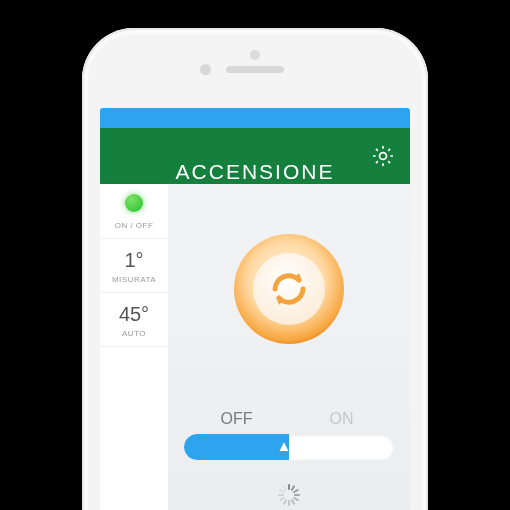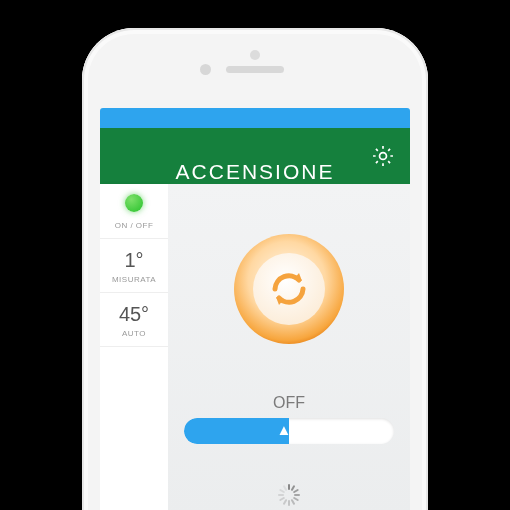--- a/index.html
+++ b/index.html
@@ -137,21 +137,21 @@
     cursor: pointer;
   }
   .power-inner {
     width: 72px; height: 72px;
     border-radius: 50%;
     background: radial-gradient(circle at 45% 38%, #ffffff, #fbe7cd);
     display: flex; align-items: center; justify-content: center;
   }
   .slider-area {
     position: absolute;
-    top: 210px; left: 16px; right: 16px;
+    top: 226px; left: 16px; right: 16px;
   }
   .slider-labels {
     display: flex;
     font-size: 16px;
     font-weight: 400;
     color: #c8c8c8;
     margin-bottom: 6px;
   }
   .slider-labels .lab {
     flex: 1;
@@ -251,20 +251,21 @@
               </g>
               <path d="M33 7l3 8-8-2z" fill="#f5a33e"></path>
               <path d="M13 39l-3-8 8 2z" fill="#f5a33e"></path>
             </svg>
           </div>
         </div>
 
         <div class="slider-area">
           <div class="slider-labels">
             <div class="lab active">OFF</div>
+            <div class="lab">ON</div>
           </div>
           <div class="slider-track">
             <div class="slider-fill"></div>
             <div class="slider-thumb">▲</div>
           </div>
         </div>
 
         <div class="spinner">
           <span style="transform:translate(-50%,-11px) rotate(0deg);opacity:1"></span>
           <span style="transform:translate(-50%,-11px) rotate(30deg);opacity:.9"></span>

